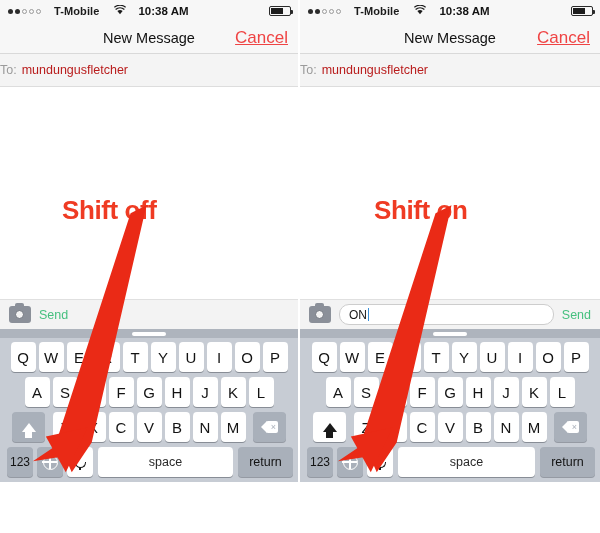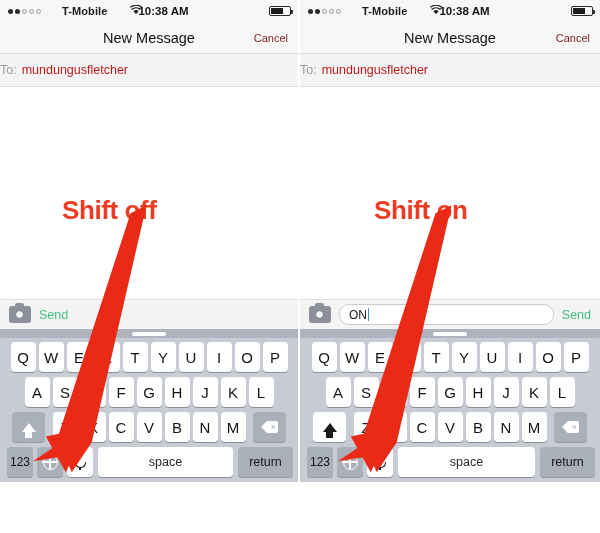--- a/index.html
+++ b/index.html
@@ -13,40 +13,40 @@
   .panel{position:relative;width:299px;height:533px;background:#ffffff;overflow:hidden;}
   .panel.right{width:301px;}
   .divider{width:2px;height:533px;background:#ffffff;flex:0 0 2px;}
 
   
   .statusbar{
     position:relative;height:22px;background:#f7f7f7;
     display:flex;align-items:center;font-size:11px;color:#161616;
     font-weight:bold;
   }
-  .sb-left{position:absolute;left:8px;display:flex;align-items:center;gap:21px;}
+  .sb-left{position:absolute;left:8px;display:flex;align-items:center;gap:13px;}
   .dots{display:flex;align-items:center;gap:2px;}
   .dot{width:5px;height:5px;border-radius:50%;background:#2b2b2b;}
   .dot.hollow{background:transparent;border:1px solid #9a9a9a;width:3px;height:3px;}
   .carrier{font-size:11px;letter-spacing:.1px;color:#1b1b1b;}
   .wifi{display:inline-block;margin-left:2px;}
   .sb-center{position:absolute;left:0;right:0;text-align:center;font-size:11.5px;color:#141414;padding-left:29px;}
   .sb-right{position:absolute;right:7px;display:flex;align-items:center;}
   .batt{width:22px;height:10px;border:1px solid #2a2a2a;border-radius:2px;position:relative;box-sizing:border-box;padding:1px;}
   .batt i{display:block;height:100%;background:#1d1d1d;width:68%;}
   .batt:after{content:"";position:absolute;right:-3px;top:3px;width:2px;height:4px;background:#2a2a2a;border-radius:0 1px 1px 0;}
 
   
   .navbar{
     position:relative;height:31px;background:#f7f7f7;
     border-bottom:1px solid #d9d9d9;
     display:flex;align-items:center;justify-content:center;
   }
   .nav-title{font-size:14.5px;font-weight:normal;color:#111;}
-  .nav-cancel{position:absolute;right:10px;font-size:11px;color:#7f1d1d;}
+  .nav-cancel{position:absolute;right:10px;font-size:17px;color:#ef4444;text-decoration:underline;}
 
   
   .tofield{
     height:32px;background:#f4f4f4;border-bottom:1px solid #dddddd;
     display:flex;align-items:center;font-size:12.5px;
   }
   .to-label{color:#9b9b9b;margin-right:5px;}
   .to-value{color:#b91c1c;}
 
   

